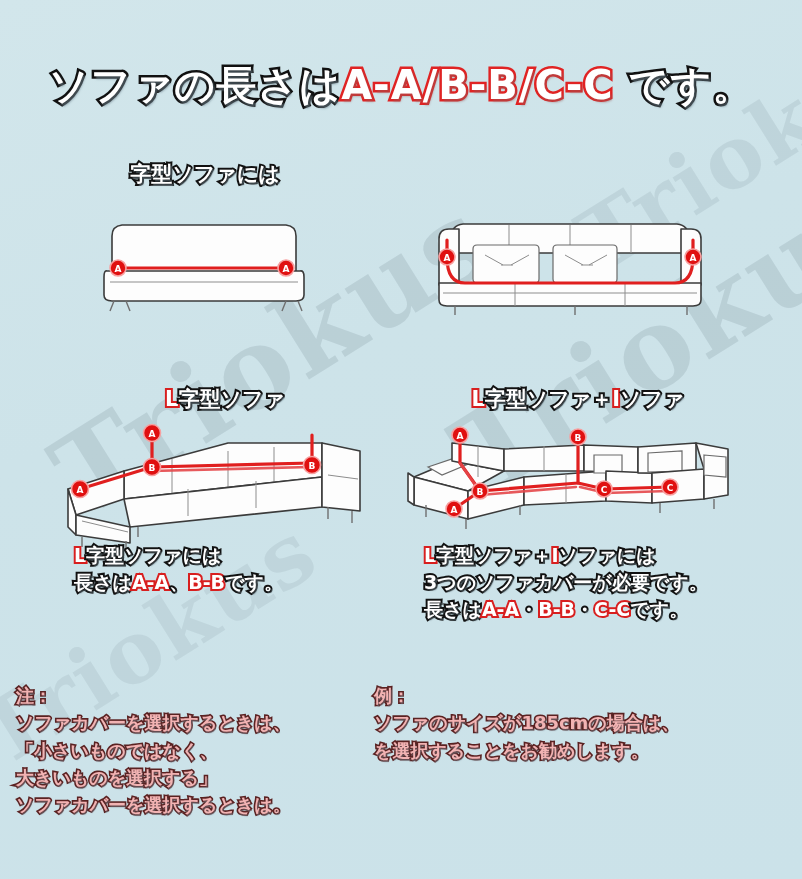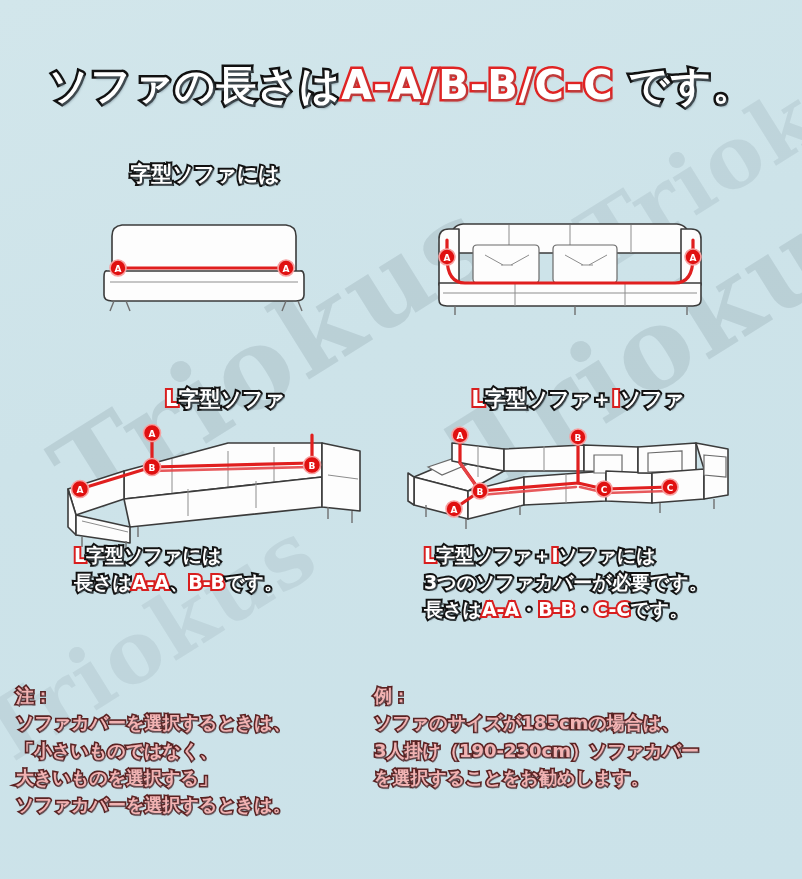--- a/index.html
+++ b/index.html
@@ -313,18 +313,17 @@
       <span class="ln">注：</span>
       <span class="ln">ソファカバーを選択するときは、</span>
       <span class="ln">「小さいものではなく、</span>
       <span class="ln">大きいものを選択する」</span>
       <span class="ln">ソファカバーを選択するときは。</span>
     </div>
 
     <div class="note" style="left:374px;top:682px;">
       <span class="ln">例：</span>
       <span class="ln">ソファのサイズが185cmの場合は、</span>
-      <span class="ln">3人掛け（190-230cm）ソファカバー</span>
       <span class="ln">を選択することをお勧めします。</span>
     </div>
 
   </div>
 </div>
 
 </body></html>

